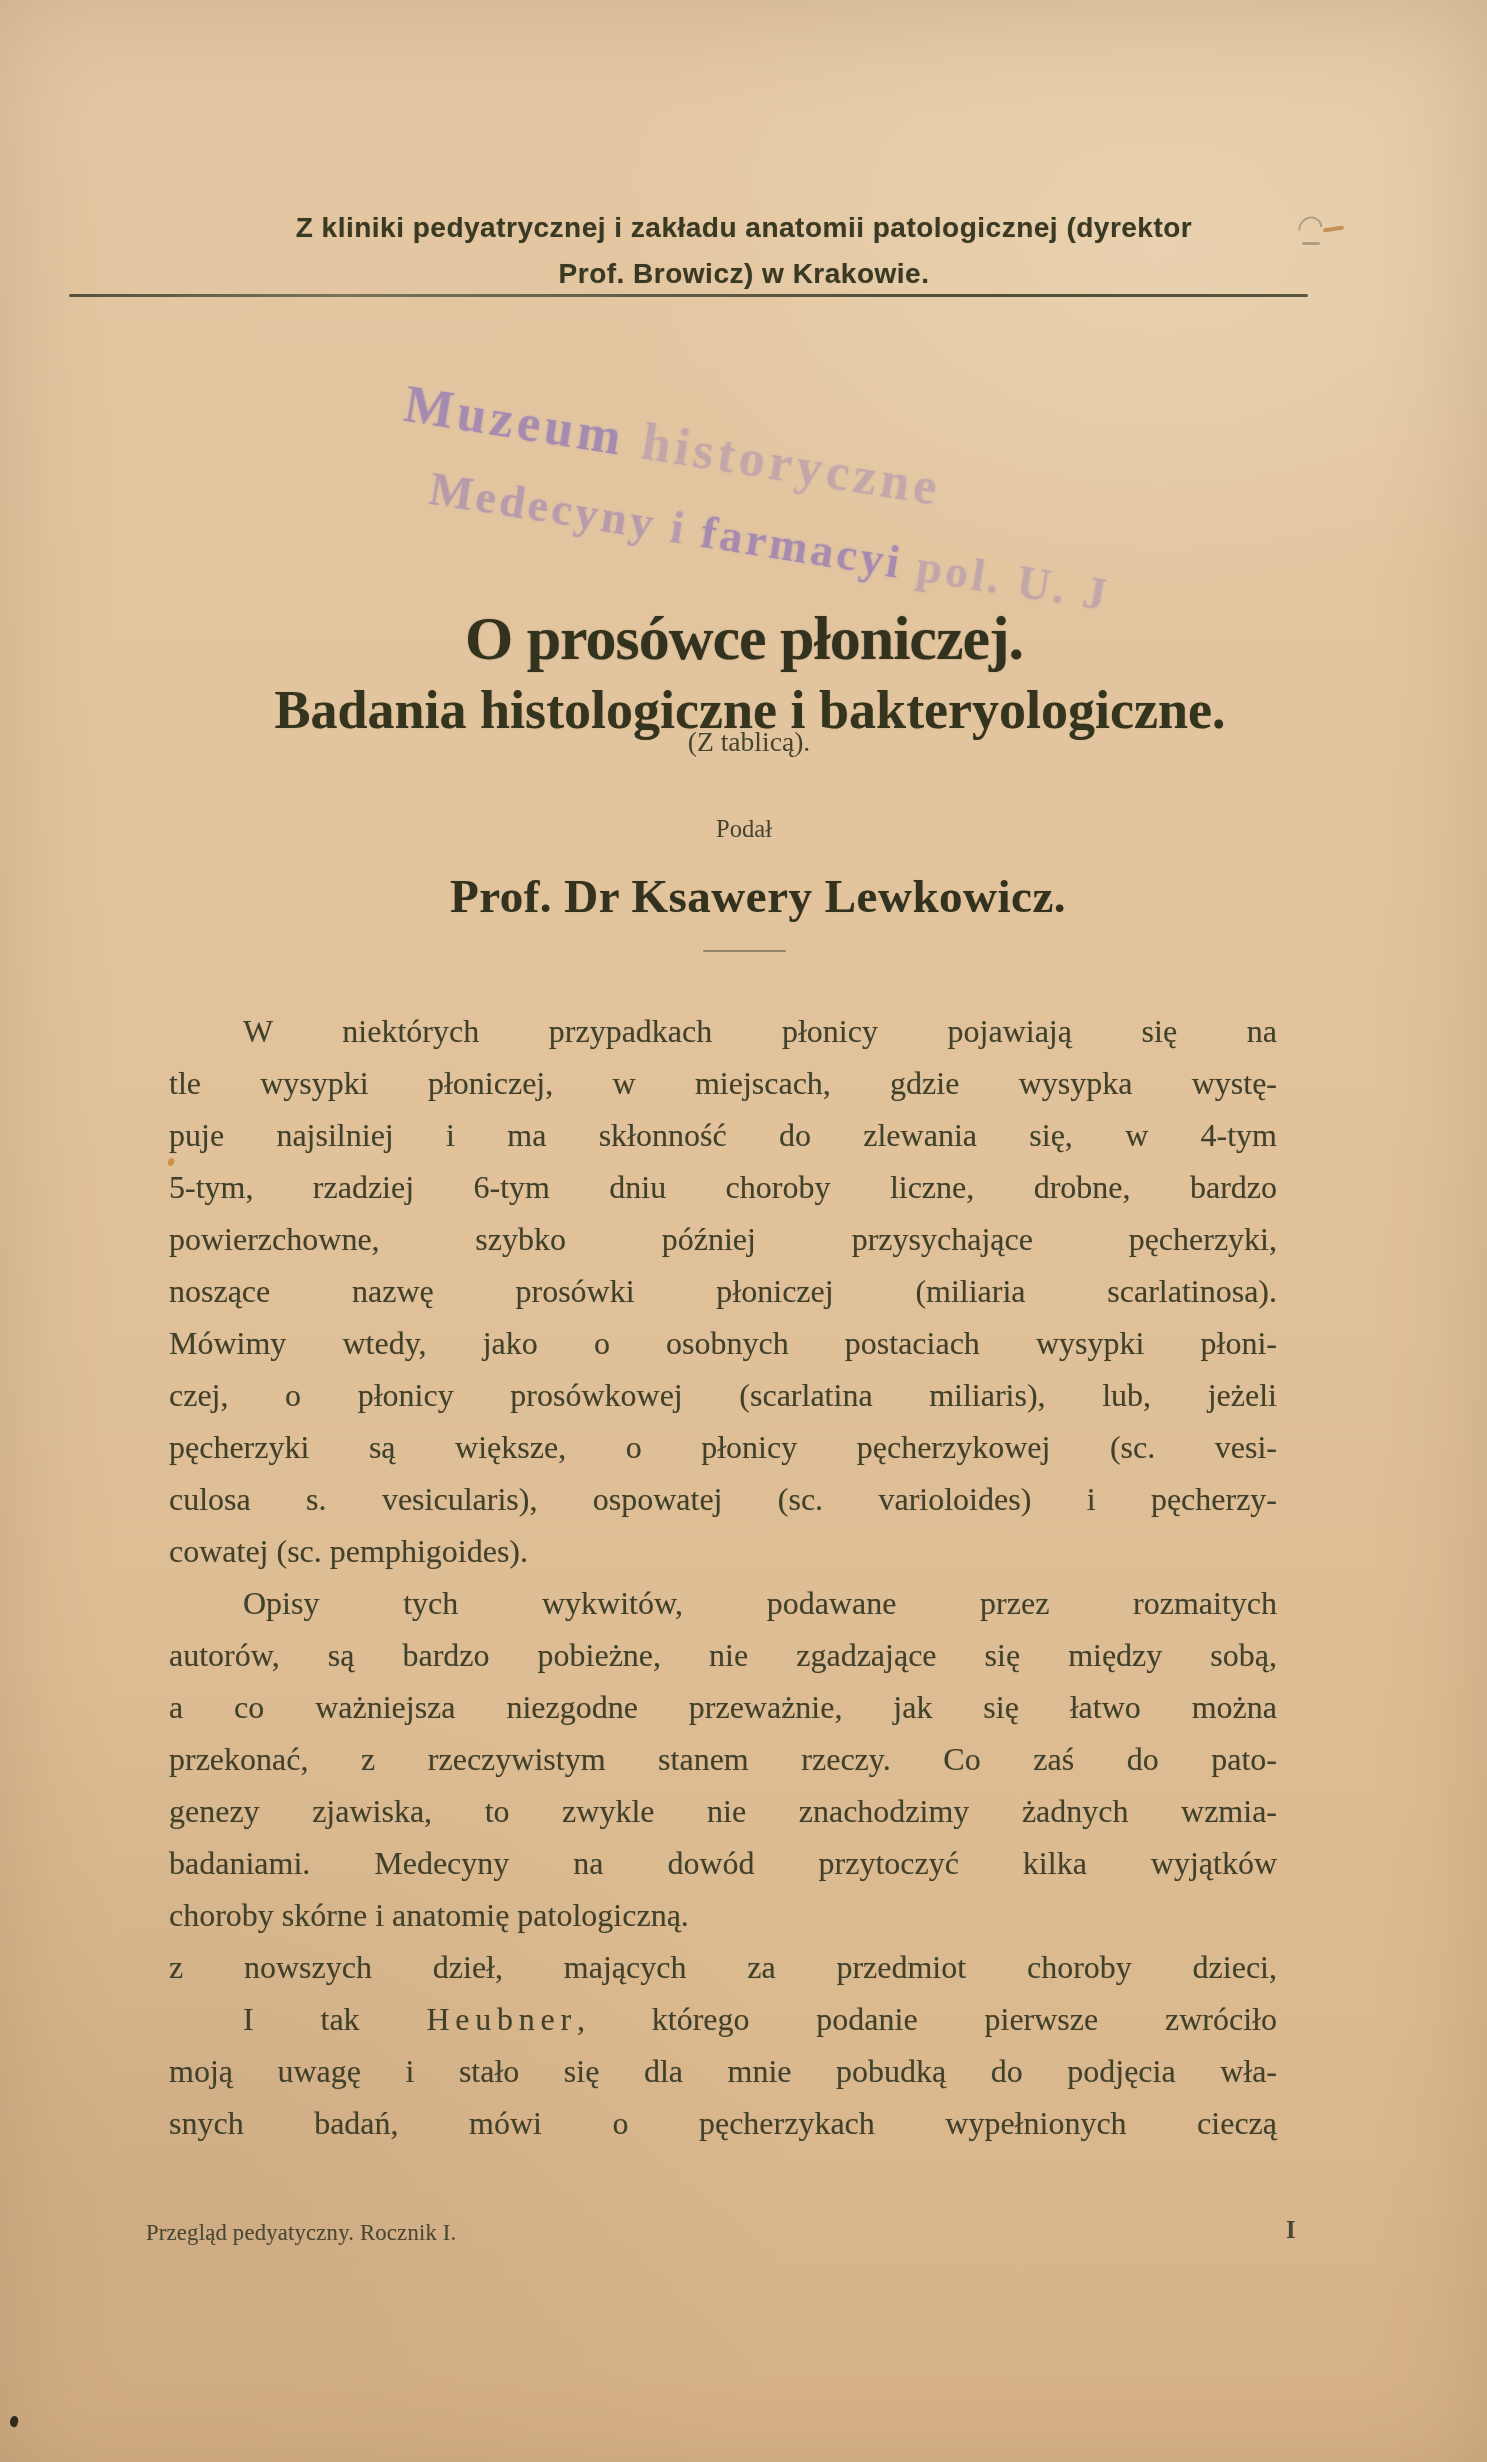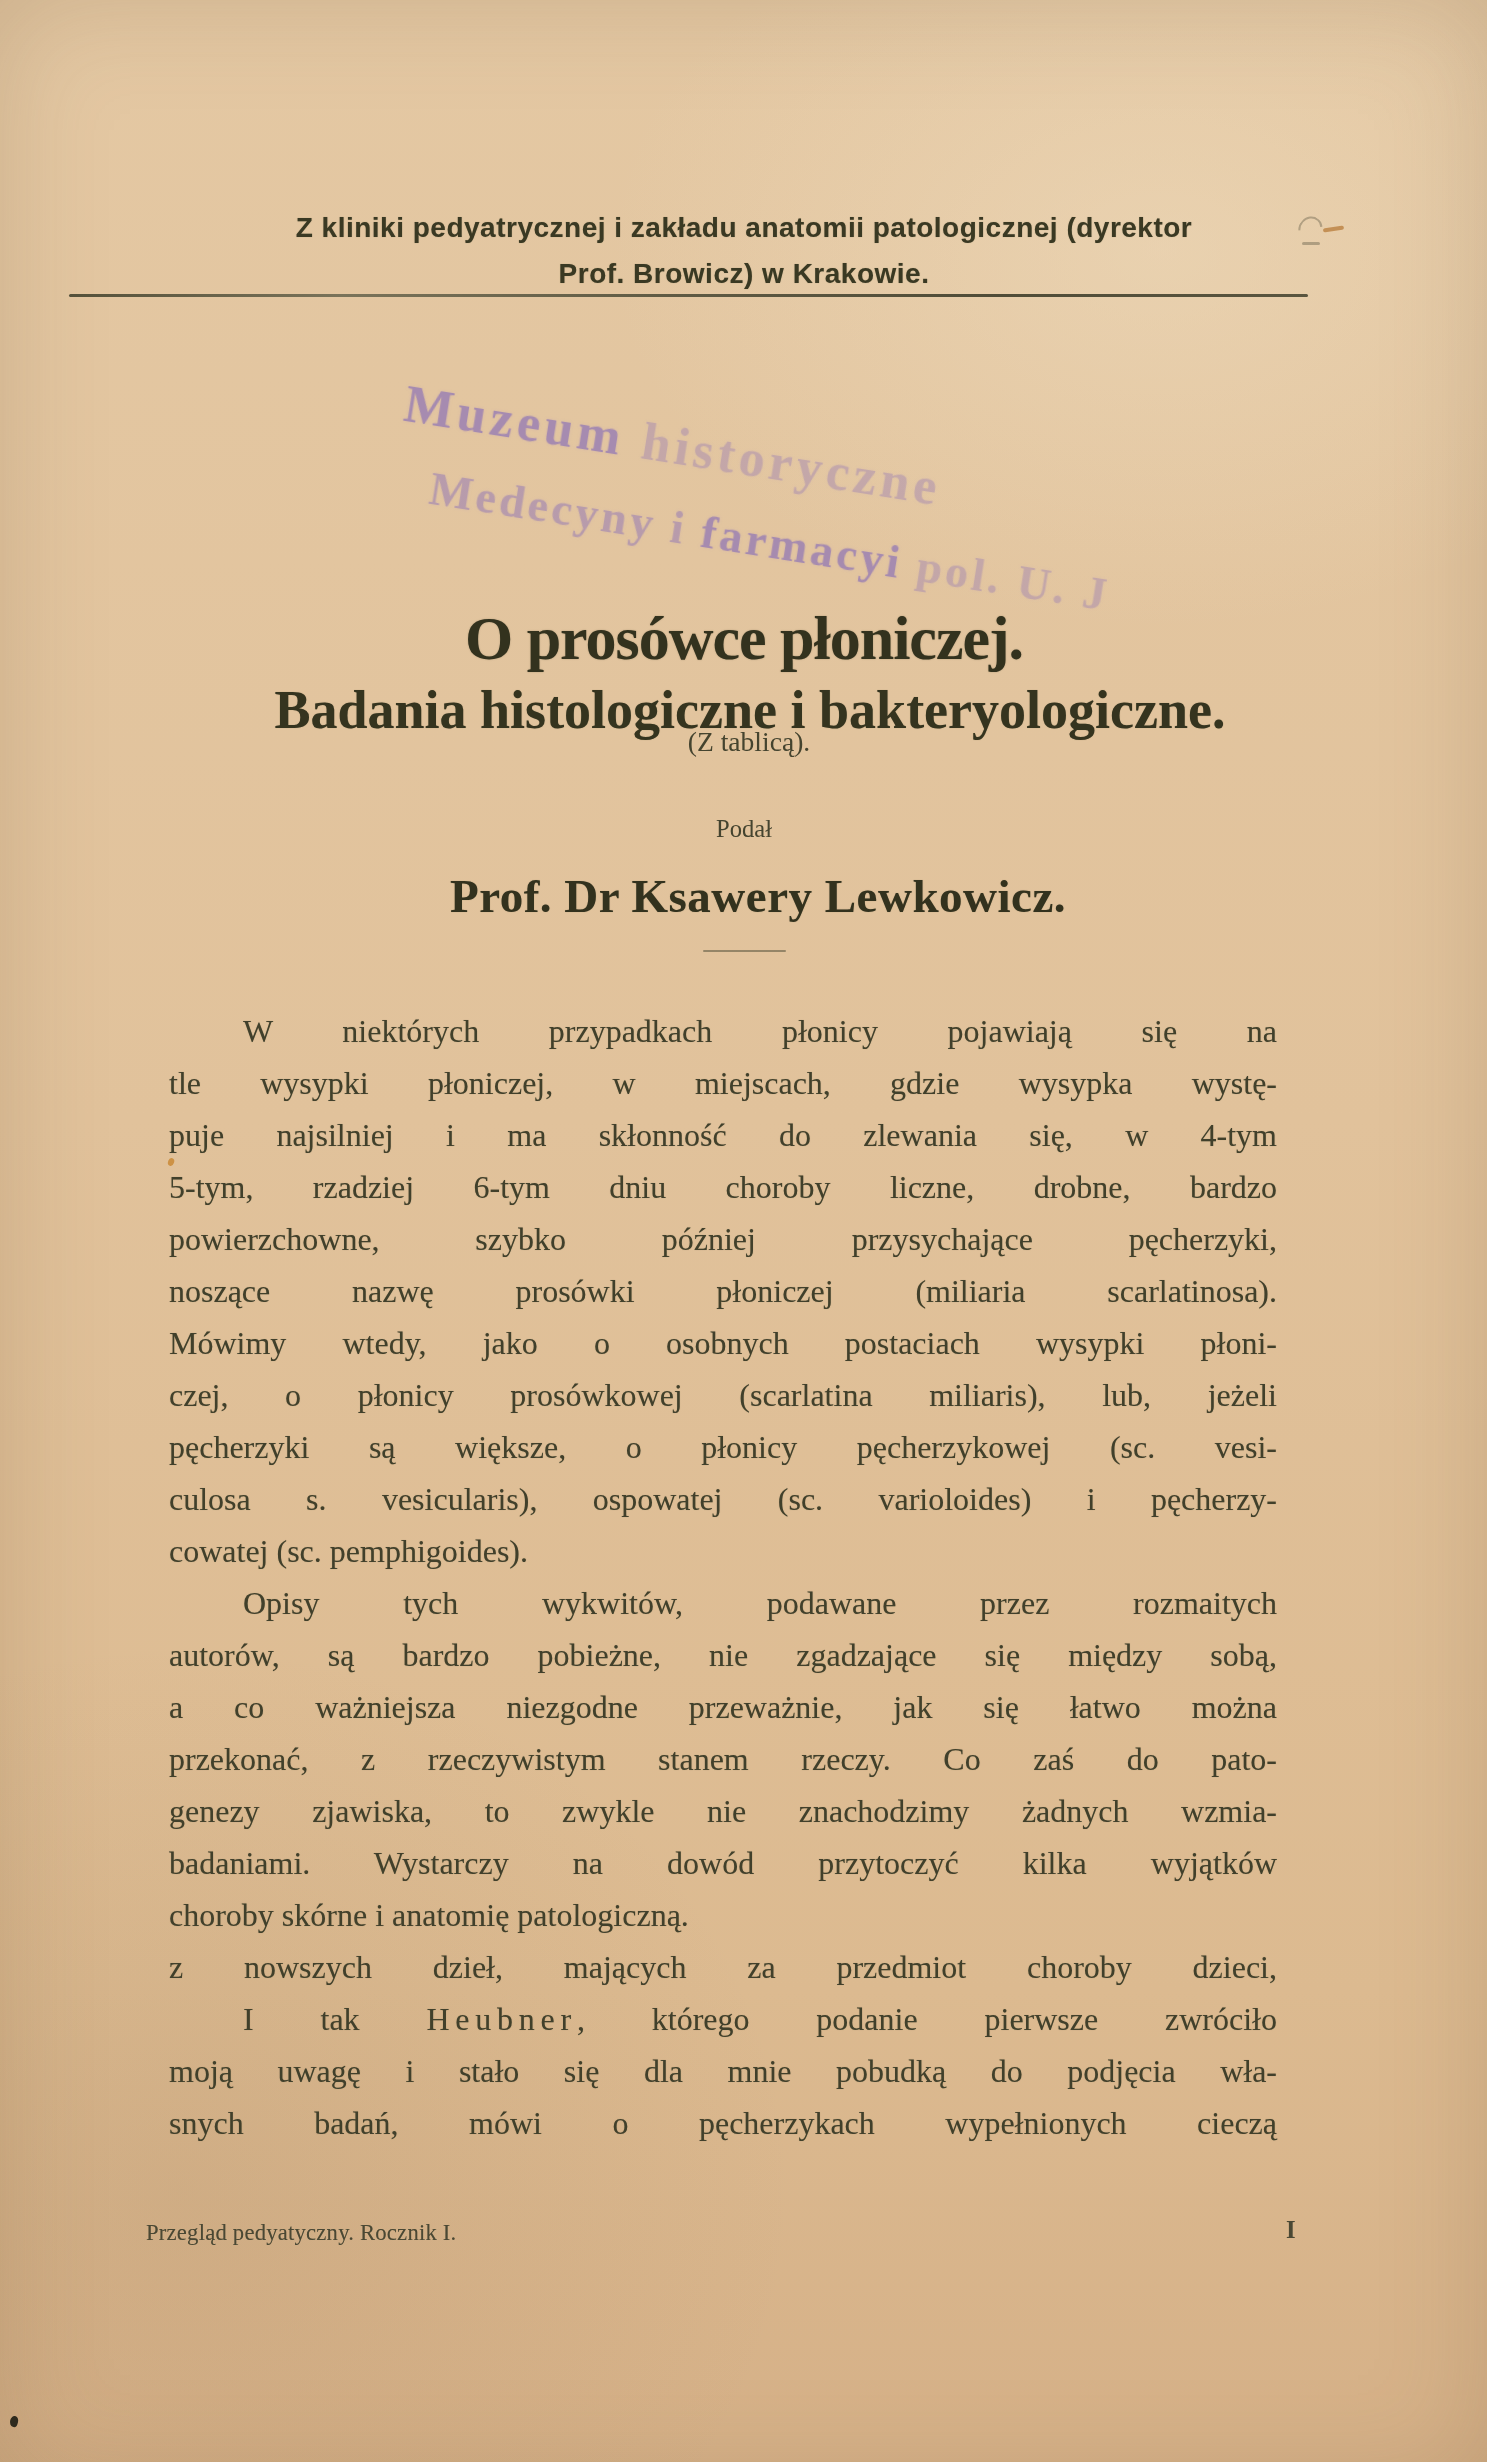--- a/index.html
+++ b/index.html
@@ -158,21 +158,21 @@
     <div class="bl">czej, o płonicy prosówkowej (scarlatina miliaris), lub, jeżeli</div>
     <div class="bl">pęcherzyki są większe, o płonicy pęcherzykowej (sc. vesi-</div>
     <div class="bl">culosa s. vesicularis), ospowatej (sc. varioloides) i pęcherzy-</div>
     <div class="bl bl-end">cowatej (sc. pemphigoides).</div>
 
     <div class="bl ind">Opisy tych wykwitów, podawane przez rozmaitych</div>
     <div class="bl">autorów, są bardzo pobieżne, nie zgadzające się między sobą,</div>
     <div class="bl">a co ważniejsza niezgodne przeważnie, jak się łatwo można</div>
     <div class="bl">przekonać, z rzeczywistym stanem rzeczy. Co zaś do pato-</div>
     <div class="bl">genezy zjawiska, to zwykle nie znachodzimy żadnych wzmia-</div>
-    <div class="bl">badaniami. Wystarczy na dowód przytoczyć kilka wyjątków</div>
+    <div class="bl">badaniami. Medecyny na dowód przytoczyć kilka wyjątków</div>
     <div class="bl bl-end">choroby skórne i anatomię patologiczną.</div>
     <div class="bl">z nowszych dzieł, mających za przedmiot choroby dzieci,</div>
 
     <div class="bl ind"><span>I tak </span><span class="spread">Heubner</span><span>, którego podanie pierwsze zwróciło</span></div>
     <div class="bl">moją uwagę i stało się dla mnie pobudką do podjęcia wła-</div>
     <div class="bl">snych badań, mówi o pęcherzykach wypełnionych cieczą</div>
   </div>
 
   <div class="abs fleck"></div>
 

